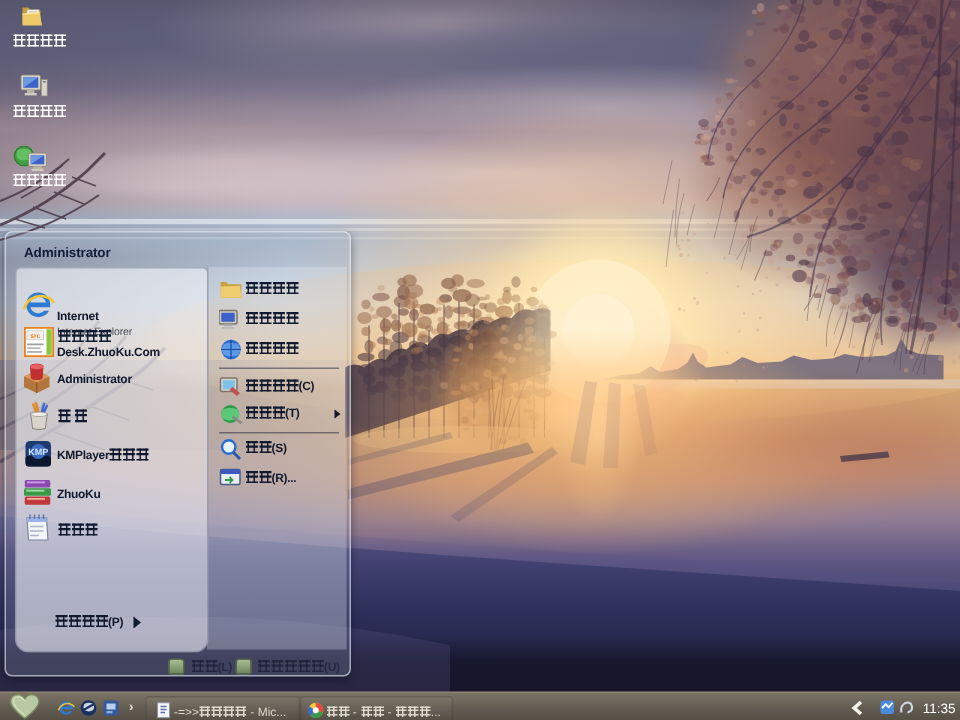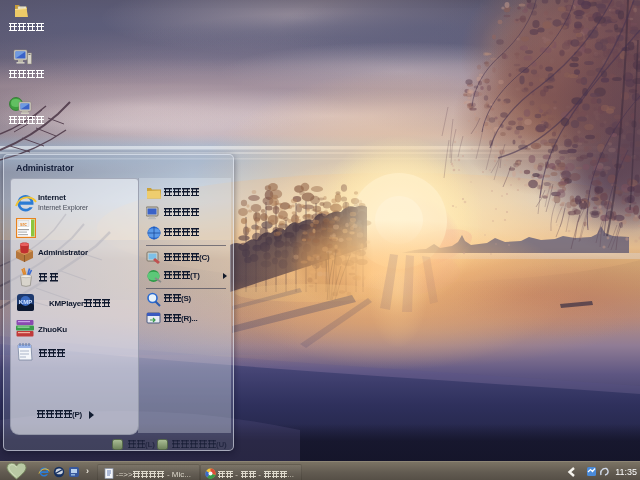--- a/index.html
+++ b/index.html
@@ -1334,30 +1334,31 @@
 </svg>
 <div class="dlabel" style="left:8px;top:116px"><span class="z"></span><span class="z"></span><span class="z"></span><span class="z"></span></div>
 
 <div id="menu">
 <div id="mhead">Administrator</div>
 <div id="lpanel">
   <svg class="abs" style="left:3px;top:13px" width="23" height="23" viewBox="0 0 23 23">
     <path d="M11.5 3 C 7 3 3.5 6.6 3.5 11.2 C 3.5 15.8 7 19.4 11.5 19.4 C 14.6 19.4 17.3 17.8 18.7 15.2 L 15.4 15.2 C 14.4 16.2 13 16.8 11.5 16.8 C 9 16.8 6.9 15.2 6.3 12.8 L 19.4 12.8 C 19.5 12.3 19.5 11.7 19.5 11.2 C 19.5 6.6 16 3 11.5 3 z M 6.3 9.6 C 7 7.3 9 5.7 11.5 5.7 C 14 5.7 16 7.3 16.7 9.6 z" fill="#2b7bd4"></path>
     <path d="M2 14 C 4 8 9 4.5 15 5.5 C 18.5 6.2 21 8 22 10" stroke="#f4c430" stroke-width="1.8" fill="none"></path>
   </svg>
-  <div class="mi" style="left:27px;top:14px">Internet<br><span class="sub">Internet Explorer</span></div>
+  <div class="mi" style="left:27px;top:27px">Internet<br><span class="sub">Internet Explorer</span></div>
   <svg class="abs" style="left:5px;top:39px" width="20" height="20" viewBox="0 0 20 20">
     <rect x="0.5" y="0.5" width="19" height="19" fill="#fff" stroke="#e8821e" stroke-width="1.4"></rect>
     <rect x="15" y="1.5" width="3.5" height="17" fill="#8cc63e"></rect>
     <rect x="2" y="2.5" width="11" height="6" fill="#f0f0f0" stroke="#c8c8c8" stroke-width=".5"></rect>
     <text x="7.5" y="7.5" font-size="4.5" fill="#e8821e" text-anchor="middle" font-weight="bold" font-family="Liberation Sans">src</text>
     <rect x="2" y="11" width="11" height="1.2" fill="#a0a0a0"></rect>
     <rect x="2" y="13.5" width="9" height="1.2" fill="#b8b8b8"></rect>
     <rect x="2" y="16" width="10" height="1.2" fill="#b0b0b0"></rect>
   </svg>
+  <div class="mi" style="left:27px;top:41px"><span class="zb"></span><span class="zb"></span><span class="zb"></span><span class="zb"></span><br>Desk.ZhuoKu.Com</div>
   <svg class="abs" style="left:3px;top:63px" width="21" height="21" viewBox="0 0 21 21">
     <path d="M2 9 L10.5 5 L19 9 L19 16 L10.5 20 L2 16 z" fill="#b4763c"></path>
     <path d="M2 9 L10.5 13 L19 9 L10.5 5 z" fill="#d89a5c"></path>
     <path d="M10.5 13 L10.5 20" stroke="#8a5a2c" stroke-width="1"></path>
     <path d="M6 2.5 C 6 1 8 0.5 10.5 0.5 C 13 0.5 15 1 15 2.5 L 14.5 9.5 C 14.5 10.8 12.8 11.4 10.5 11.4 C 8.2 11.4 6.5 10.8 6.5 9.5 z" fill="#c03030"></path>
     <ellipse cx="10.5" cy="2.5" rx="4.5" ry="1.6" fill="#e86060"></ellipse>
   </svg>
   <div class="mi" style="left:27px;top:69px">Administrator</div>
   <svg class="abs" style="left:6px;top:88px" width="18" height="20" viewBox="0 0 18 20">
     <path d="M5 2 L7.5 9 M6.8 1 L9 9" stroke="#e0882a" stroke-width="1.6"></path>
@@ -1365,21 +1366,21 @@
     <path d="M3.5 9 h11 l-1.2 9.5 q-4.3 1.8 -8.6 0 z" fill="#d8d4cc" stroke="#8a867e" stroke-width=".7"></path>
     <ellipse cx="9" cy="9.2" rx="5.5" ry="1.5" fill="#efece6" stroke="#9a968e" stroke-width=".5"></ellipse>
   </svg>
   <div class="mi" style="left:27px;top:94px"><span class="zb" style="width:10px;height:10px"></span><span class="zb" style="width:10px;height:10px"></span></div>
   <svg class="abs" style="left:5px;top:114px" width="19" height="19" viewBox="0 0 19 19">
     <rect x="1" y="1" width="17" height="17" rx="3" fill="#1e3a6e"></rect>
     <rect x="1" y="11" width="17" height="7" rx="2" fill="#0c1830"></rect>
     <circle cx="9.5" cy="8" r="5" fill="#3a6ac0"></circle>
     <text x="9.5" y="10.5" font-size="6" fill="#cfe2ff" text-anchor="middle" font-weight="bold" font-family="Liberation Sans">KMP</text>
   </svg>
-  <div class="mi" style="left:38px;top:120px">KMPlayer<span class="zb"></span><span class="zb"></span><span class="zb"></span></div>
+  <div class="mi" style="left:27px;top:120px">KMPlayer<span class="zb"></span><span class="zb"></span><span class="zb"></span></div>
   <svg class="abs" style="left:4px;top:139px" width="21" height="21" viewBox="0 0 21 21">
     <rect x="1.5" y="2" width="17" height="5" rx="1" fill="#8a4ab0"></rect>
     <rect x="3" y="3" width="12" height="1.2" fill="#c9a0e8"></rect>
     <rect x="1" y="7.5" width="18" height="5" rx="1" fill="#3a9a4a"></rect>
     <rect x="2.5" y="8.5" width="12" height="1.2" fill="#a0e0a8"></rect>
     <rect x="1.5" y="13" width="17" height="5.5" rx="1" fill="#c03a3a"></rect>
     <rect x="3" y="14" width="12" height="1.2" fill="#f0b0a0"></rect>
   </svg>
   <div class="mi" style="left:27px;top:146px">ZhuoKu</div>
   <svg class="abs" style="left:4px;top:162px" width="20" height="22" viewBox="0 0 20 22">

